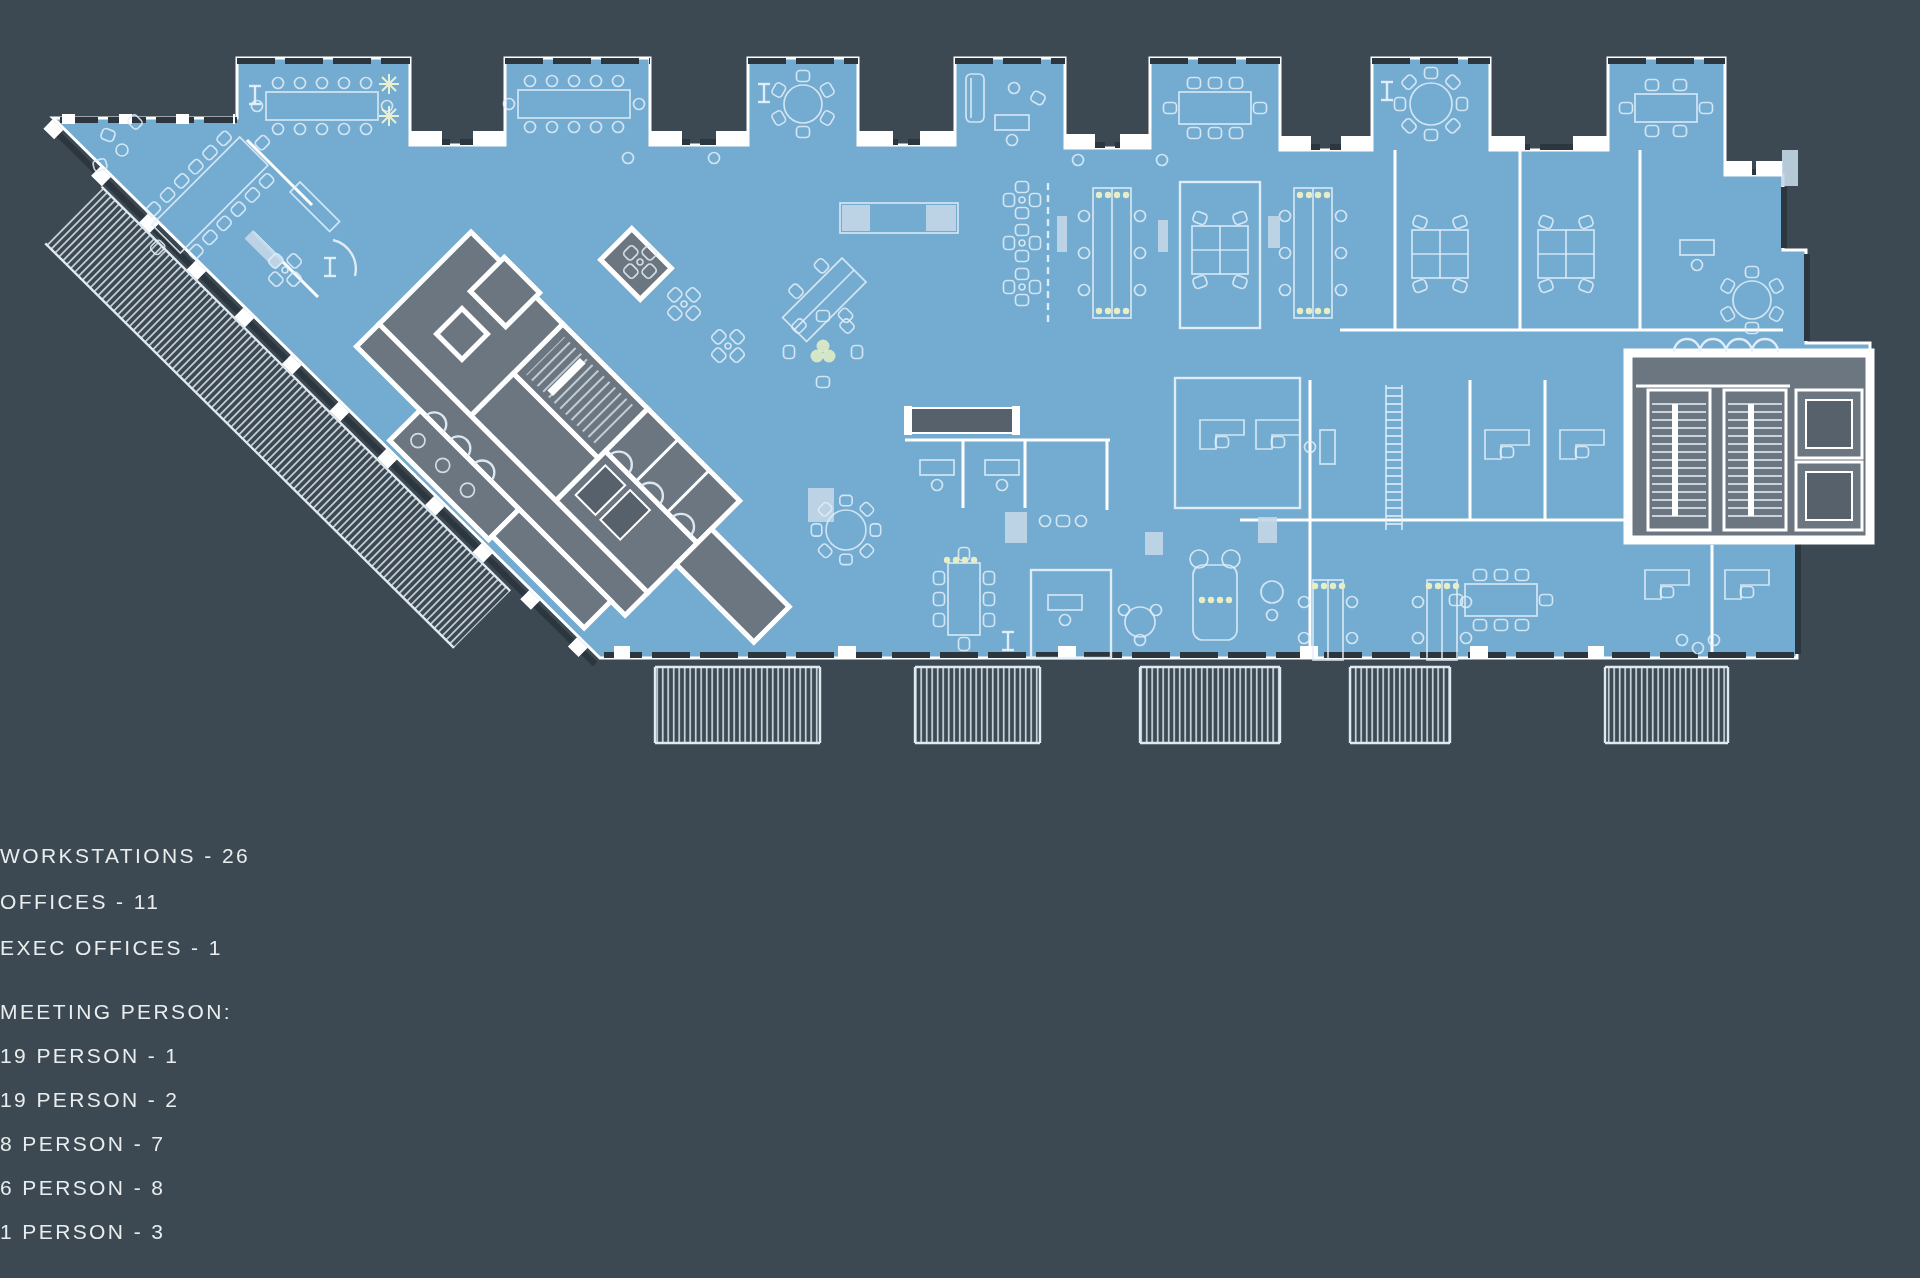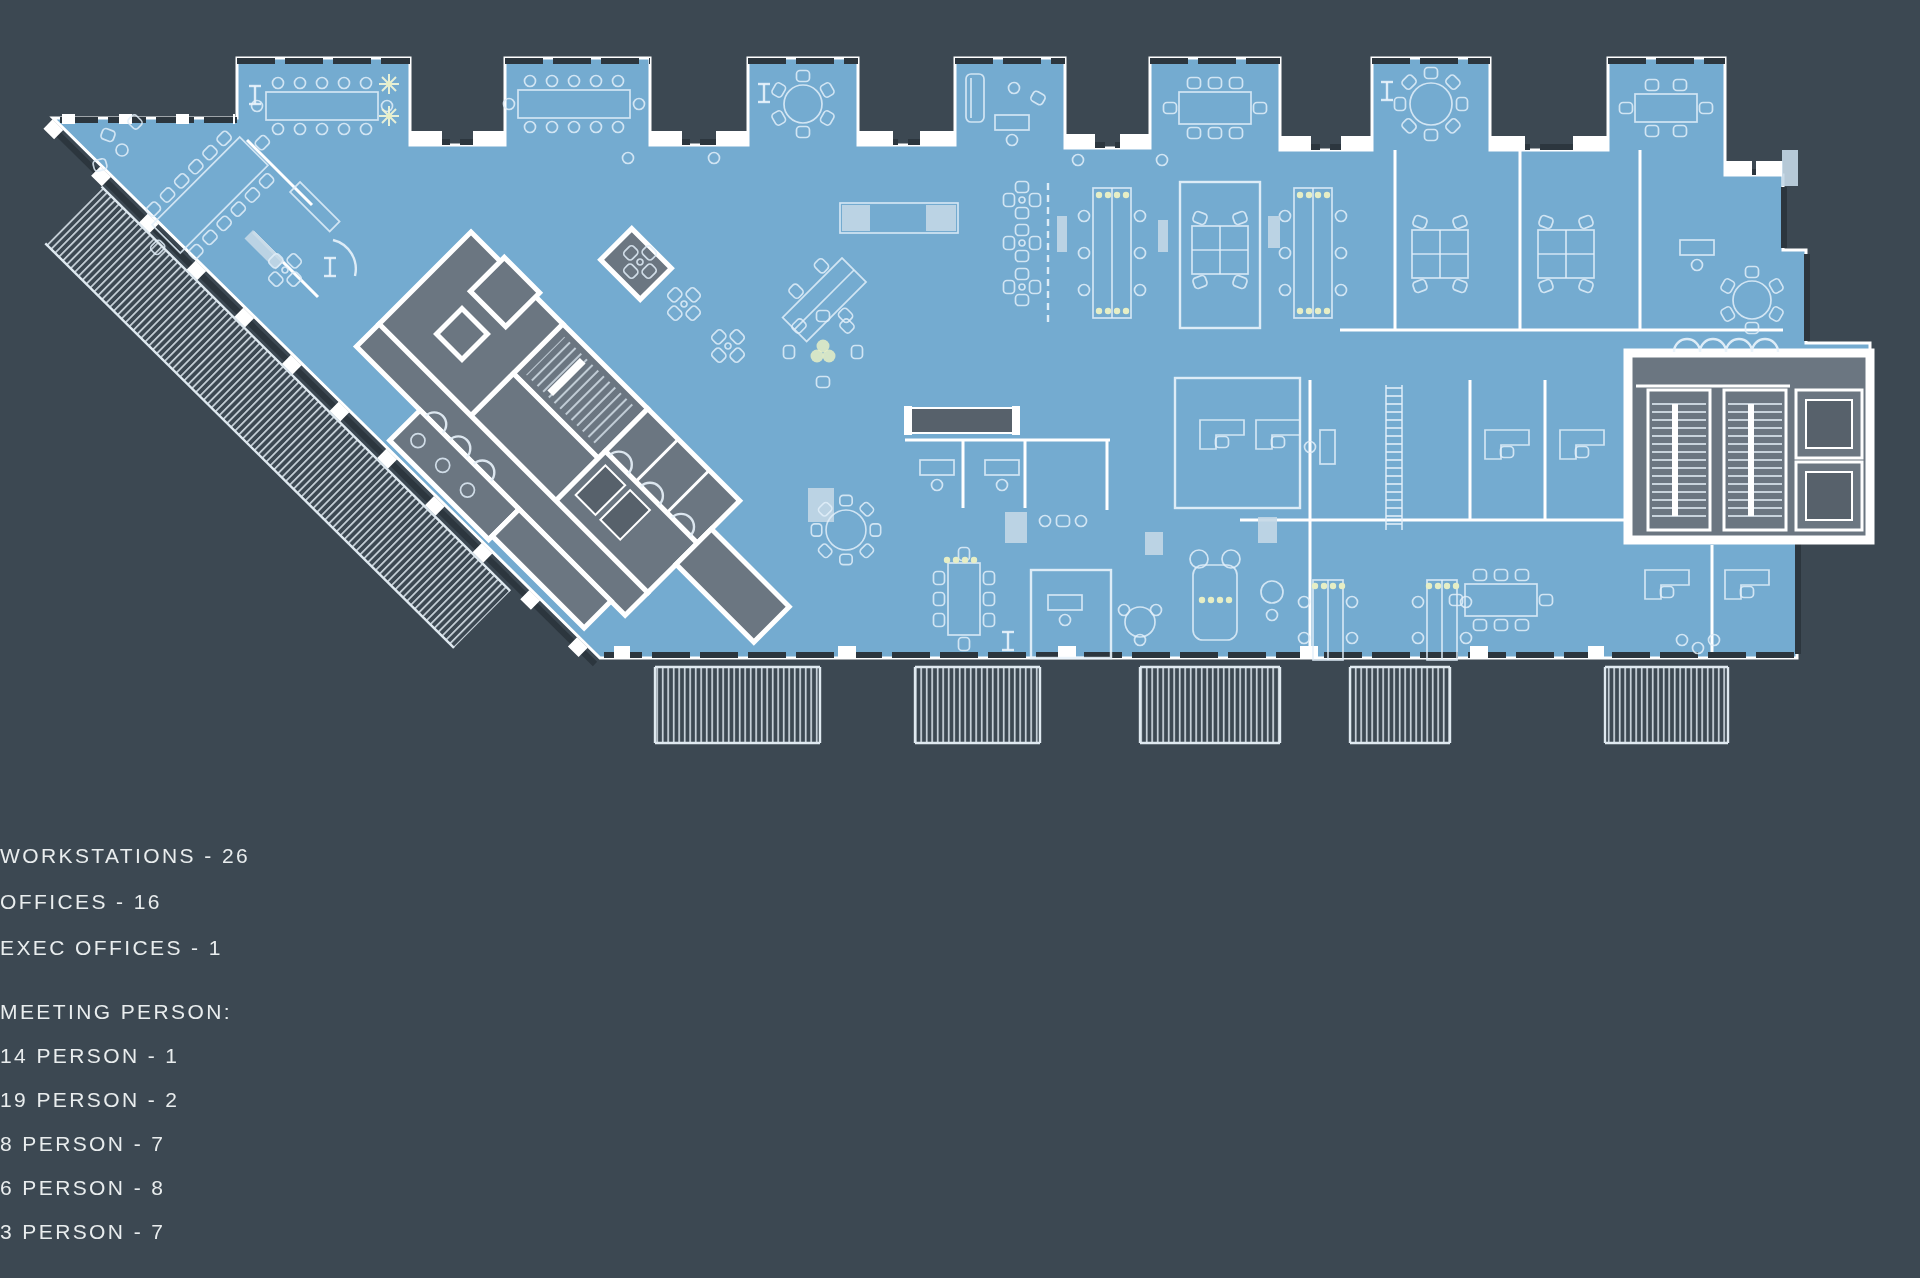--- a/index.html
+++ b/index.html
@@ -535,21 +535,21 @@
     <g>
       <use href="#ch" x="1045" y="521"></use>
         <use href="#sq" x="1063" y="521"></use>
         <use href="#ch" x="1081" y="521"></use>
     </g>
   </g>
 </svg>
 
 <div>
   <div class="stats-line" style="top:856px">WORKSTATIONS - 26</div>
-  <div class="stats-line" style="top:902px">OFFICES - 16</div>
+  <div class="stats-line" style="top:902px">OFFICES - 11</div>
   <div class="stats-line" style="top:948px">EXEC OFFICES - 1</div>
   <div class="stats-line" style="top:1012px">MEETING PERSON:</div>
-  <div class="stats-line" style="top:1056px">14 PERSON - 1</div>
+  <div class="stats-line" style="top:1056px">19 PERSON - 1</div>
   <div class="stats-line" style="top:1100px">19 PERSON - 2</div>
   <div class="stats-line" style="top:1144px">8 PERSON - 7</div>
   <div class="stats-line" style="top:1188px">6 PERSON - 8</div>
-  <div class="stats-line" style="top:1232px">3 PERSON - 7</div>
+  <div class="stats-line" style="top:1232px">1 PERSON - 3</div>
 </div>
 
 </body></html>

